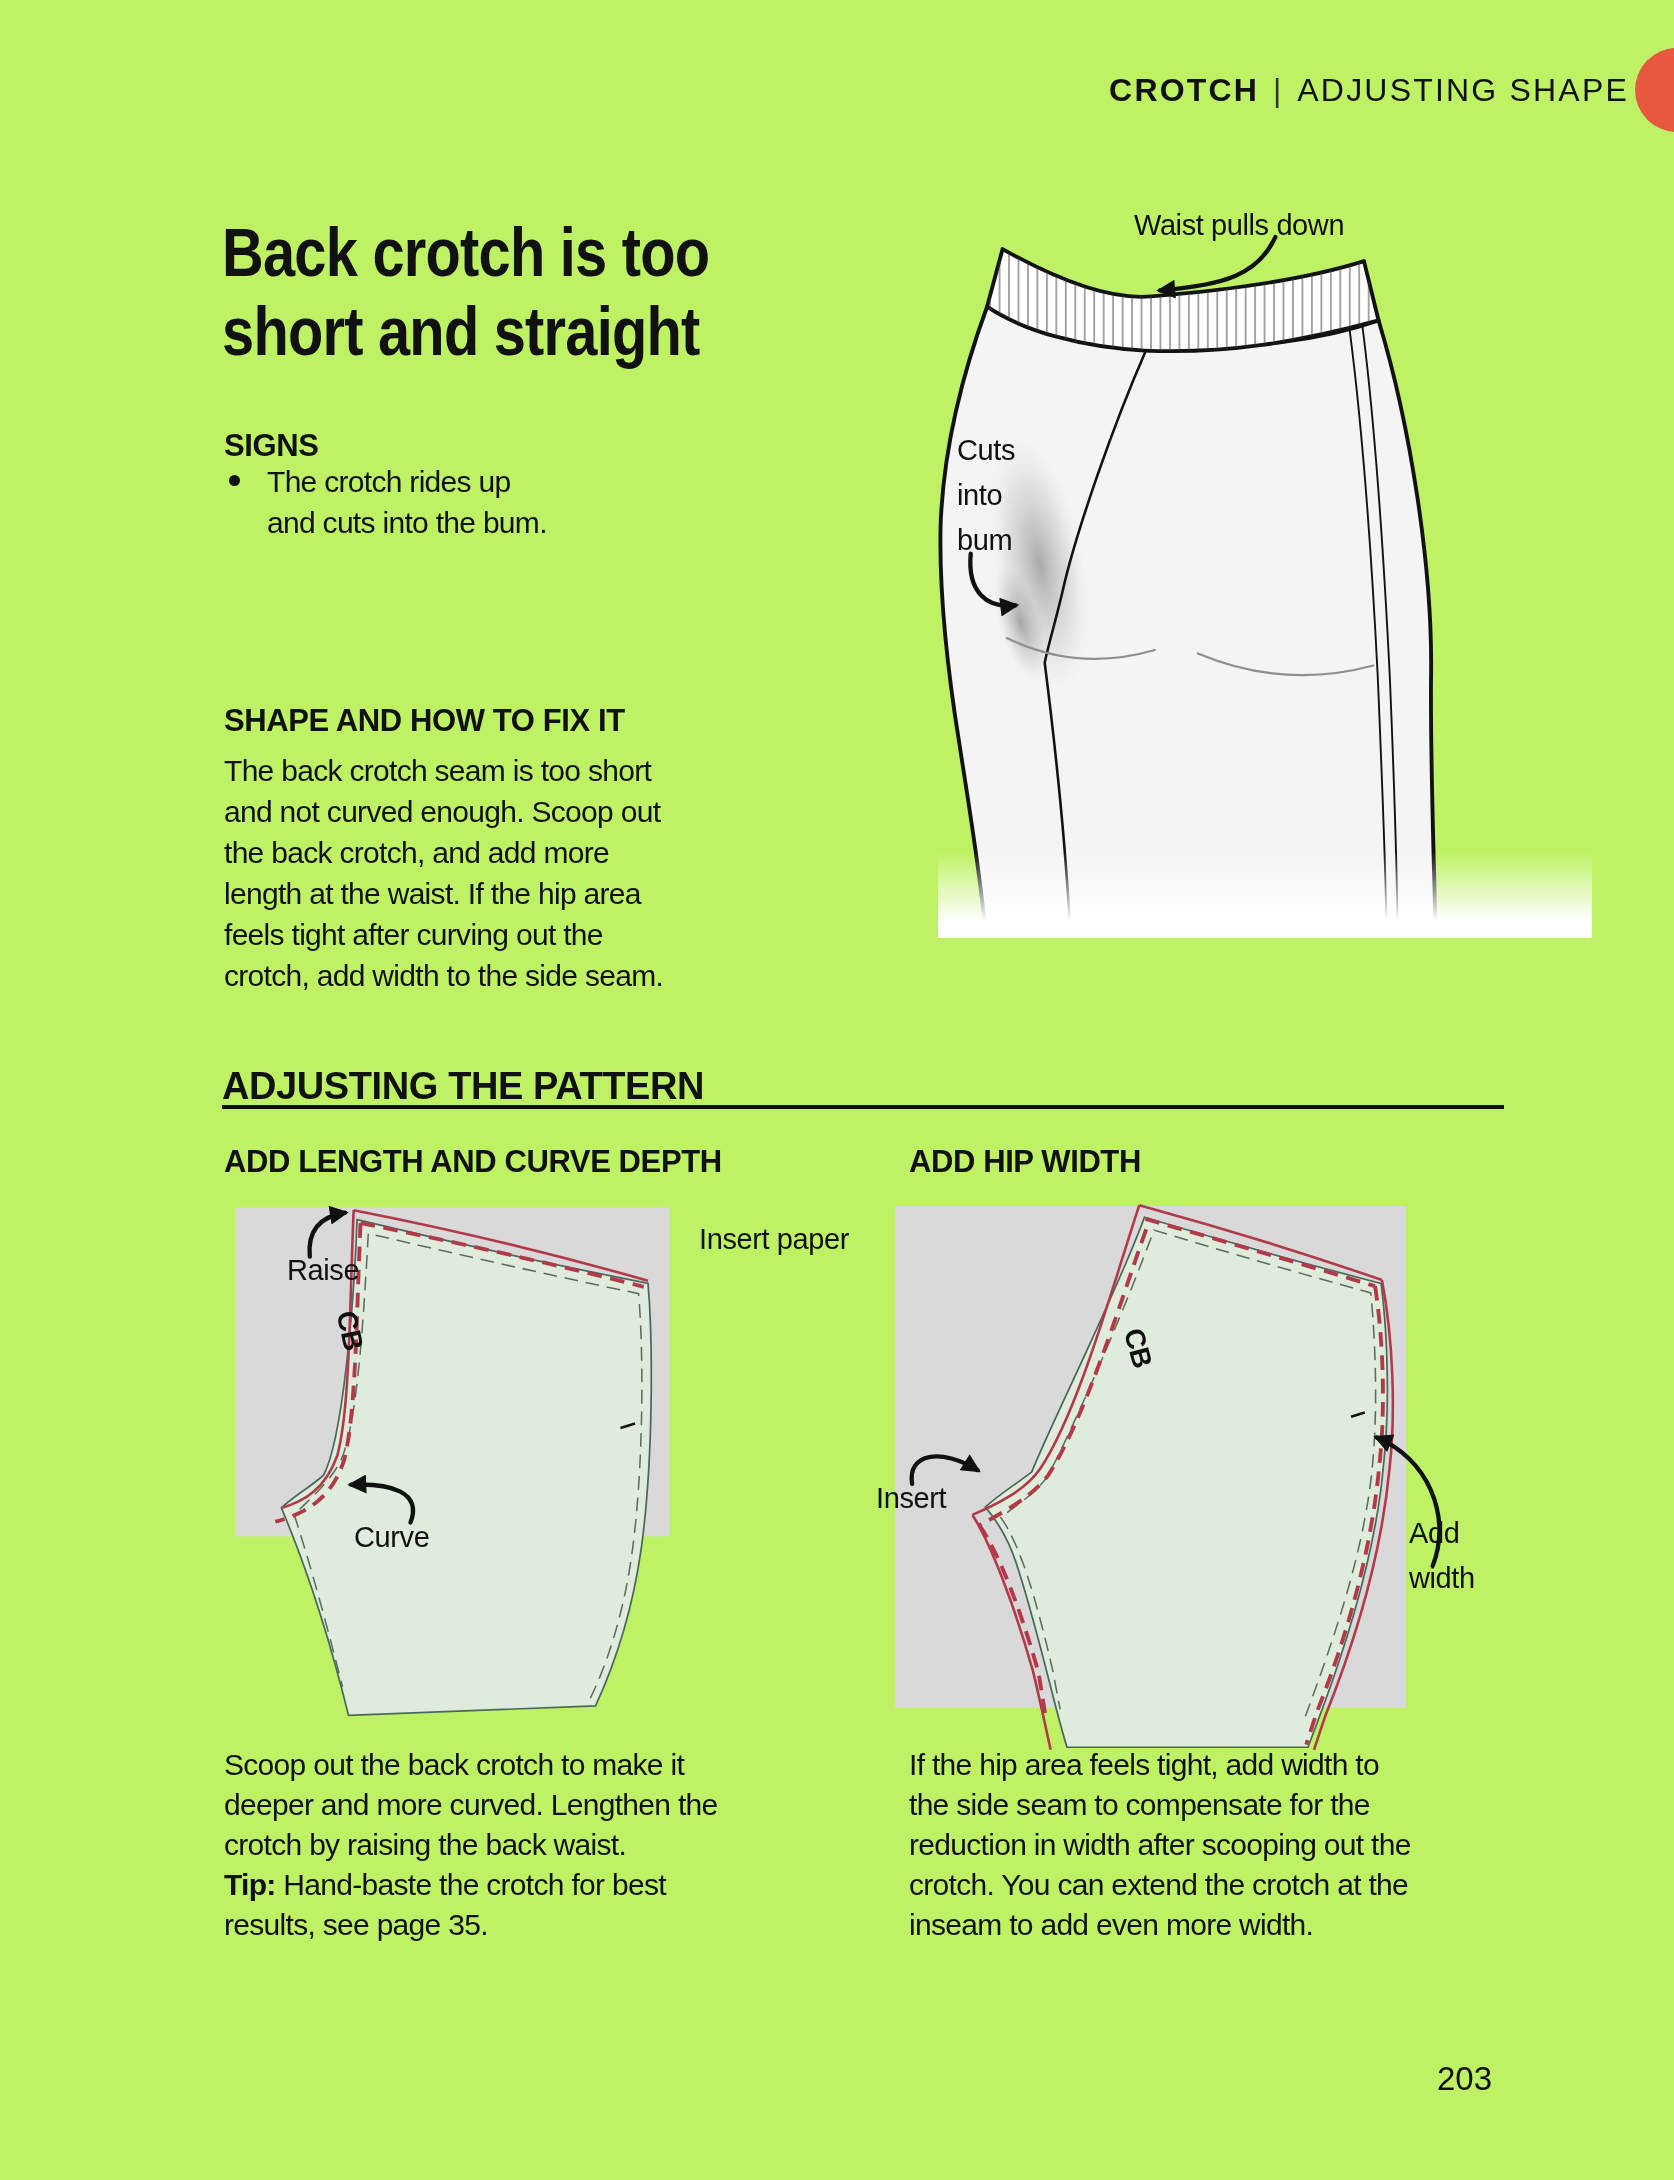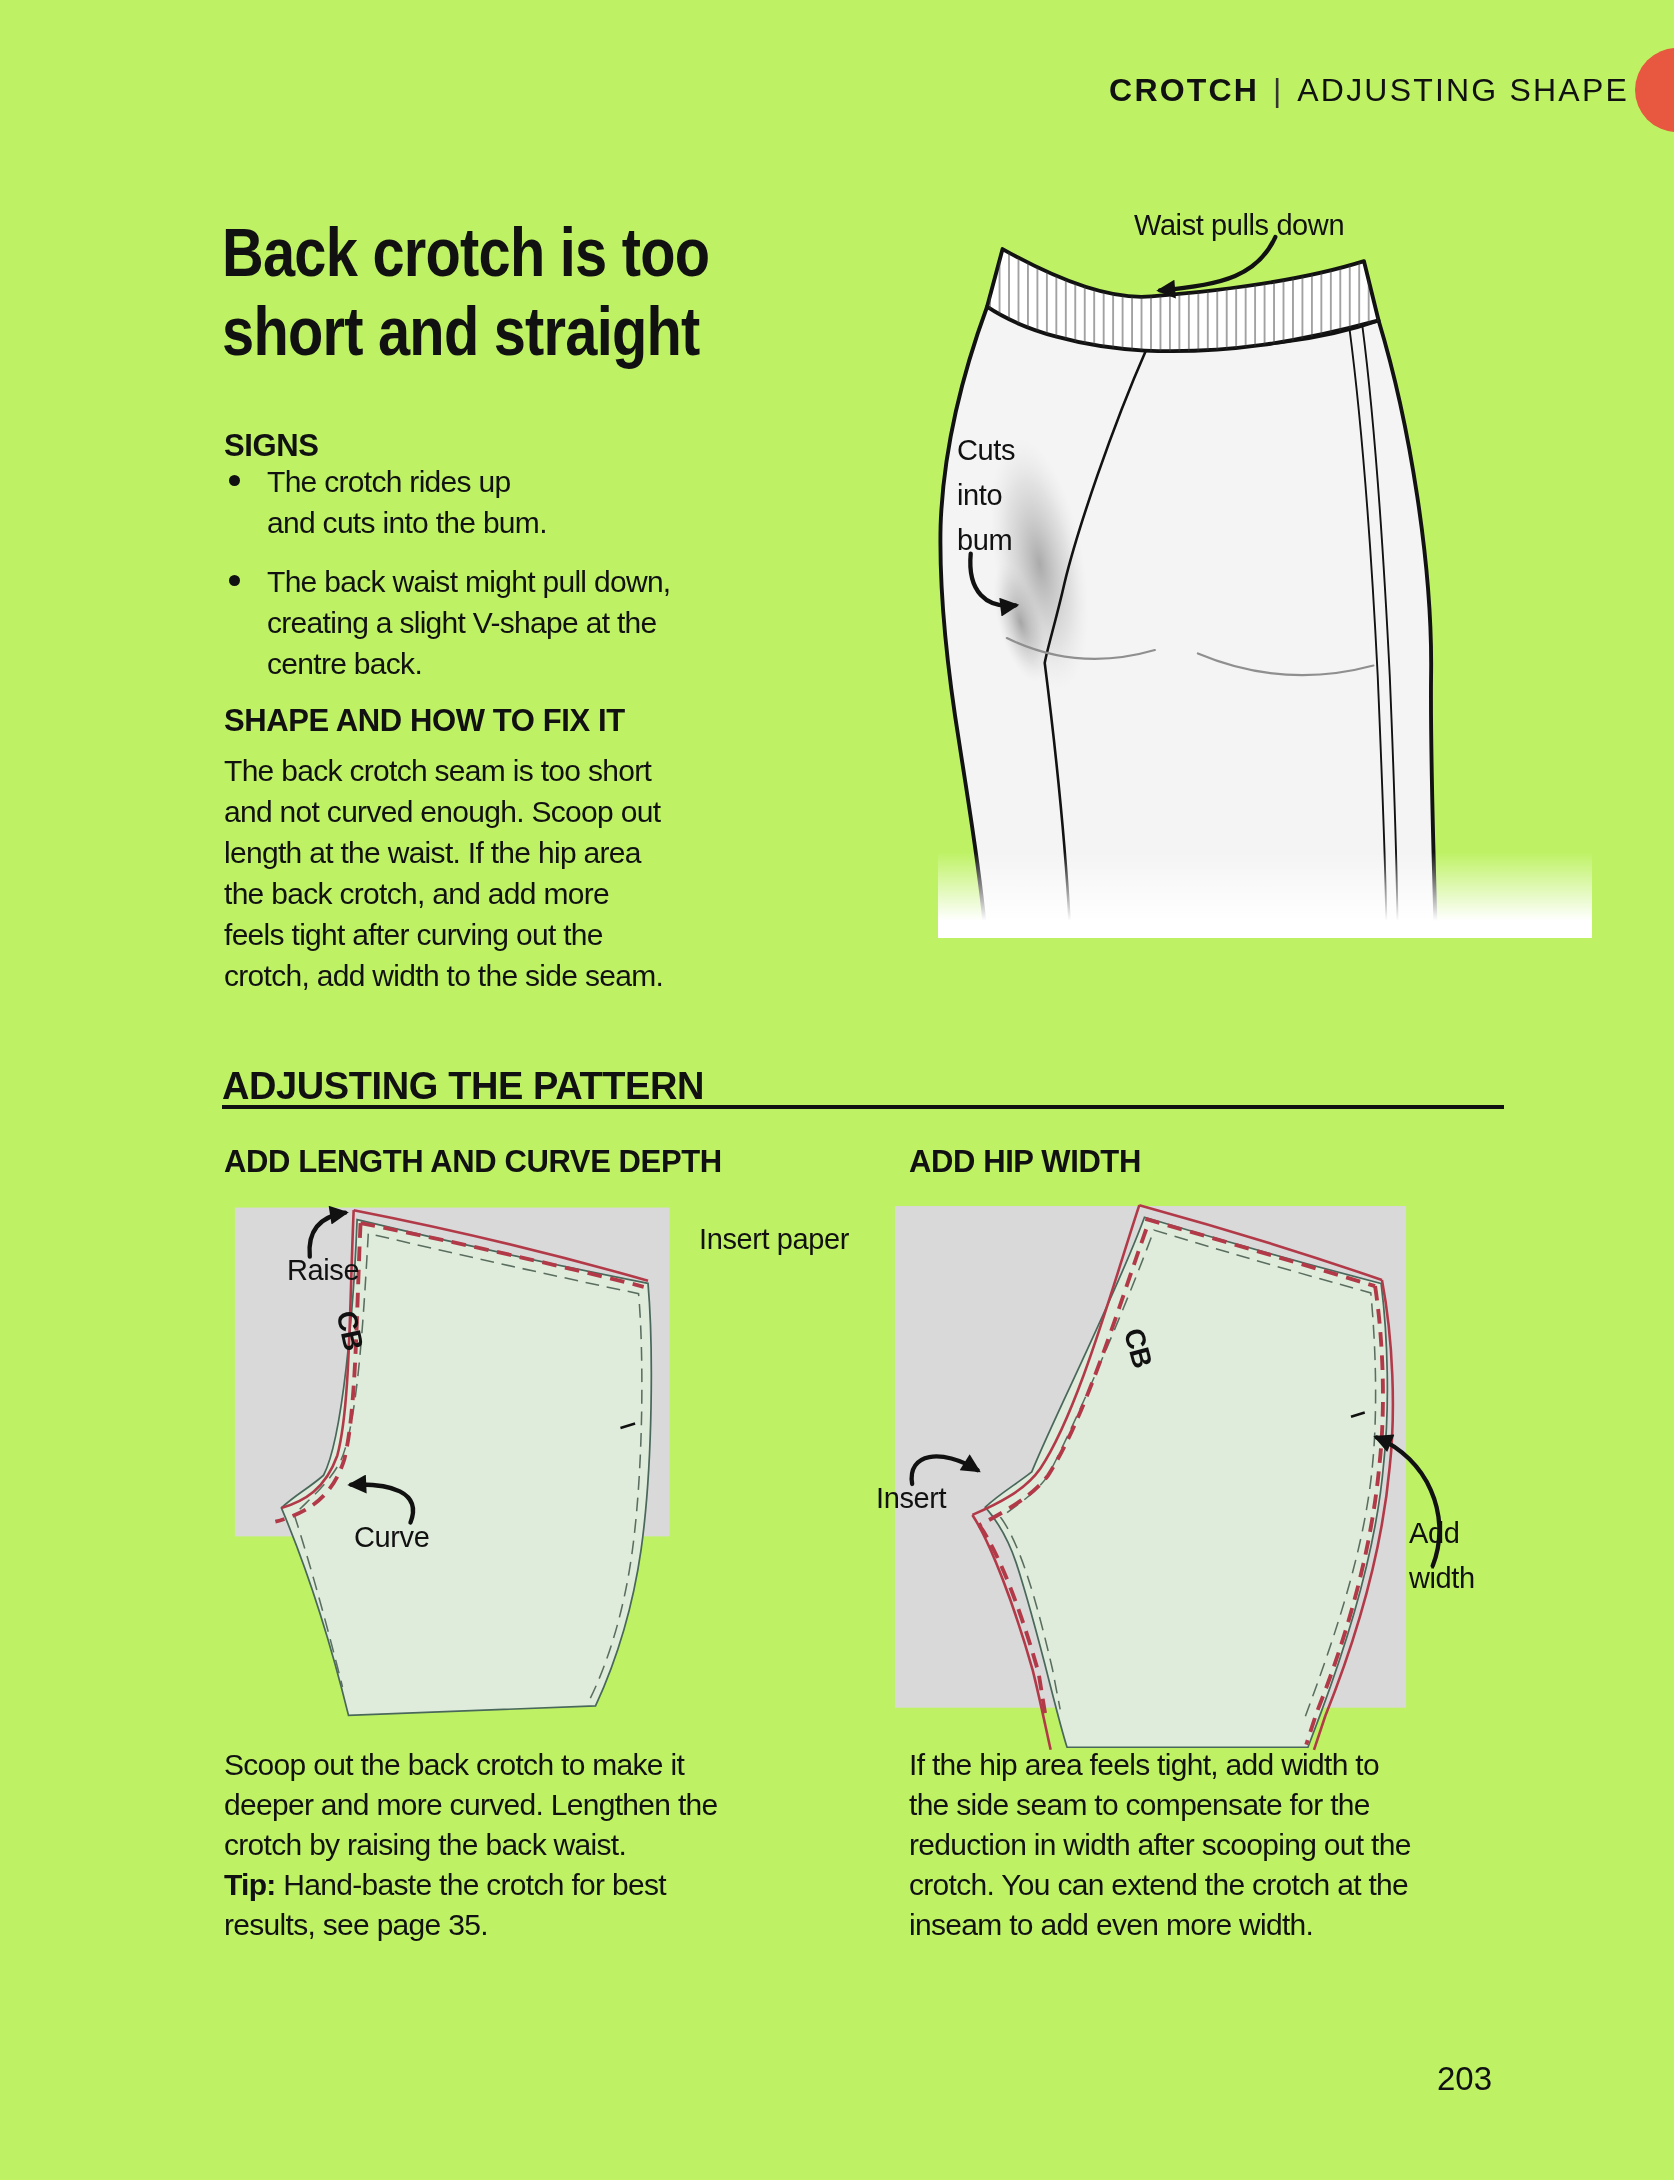--- a/index.html
+++ b/index.html
@@ -76,33 +76,27 @@
     <div>Back crotch is too</div>
     <div>short and straight</div>
   </div>
 
   <div class="abs h-small" style="left:224px;top:397px;margin-top:31px;">SIGNS</div>
   <div class="abs bullet" style="left:224px;top:441px;">
     <span class="dot"></span>
     <div class="body-line">The crotch rides up</div>
     <div class="body-line">and cuts into the bum.</div>
   </div>
-  <div class="abs bullet" style="left:224px;top:541px;">
-    <span class="dot"></span>
-    <div class="body-line">The back waist might pull down,</div>
-    <div class="body-line">creating a slight V-shape at the</div>
-    <div class="body-line">centre back.</div>
-  </div>
 
   <div class="abs h-small" style="left:224px;top:703px;">SHAPE AND HOW TO FIX IT</div>
   <div class="abs" style="left:224px;top:750px;">
     <div class="body-line">The back crotch seam is too short</div>
     <div class="body-line">and not curved enough. Scoop out</div>
+    <div class="body-line">the back crotch, and add more</div>
     <div class="body-line">length at the waist. If the hip area</div>
-    <div class="body-line">the back crotch, and add more</div>
     <div class="body-line">feels tight after curving out the</div>
     <div class="body-line">crotch, add width to the side seam.</div>
   </div>
 
   <svg class="abs" style="left:938px;top:194px;" width="654" height="740" viewBox="0 0 760 860">
     <defs>
       <pattern id="rib" width="11" height="140" patternUnits="userSpaceOnUse">
         <line x1="5.5" y1="0" x2="5.5" y2="140" stroke="#3a3a3a" stroke-width="1.3"></line>
       </pattern>
       <radialGradient id="bumshade" cx="50%" cy="50%" r="50%">

